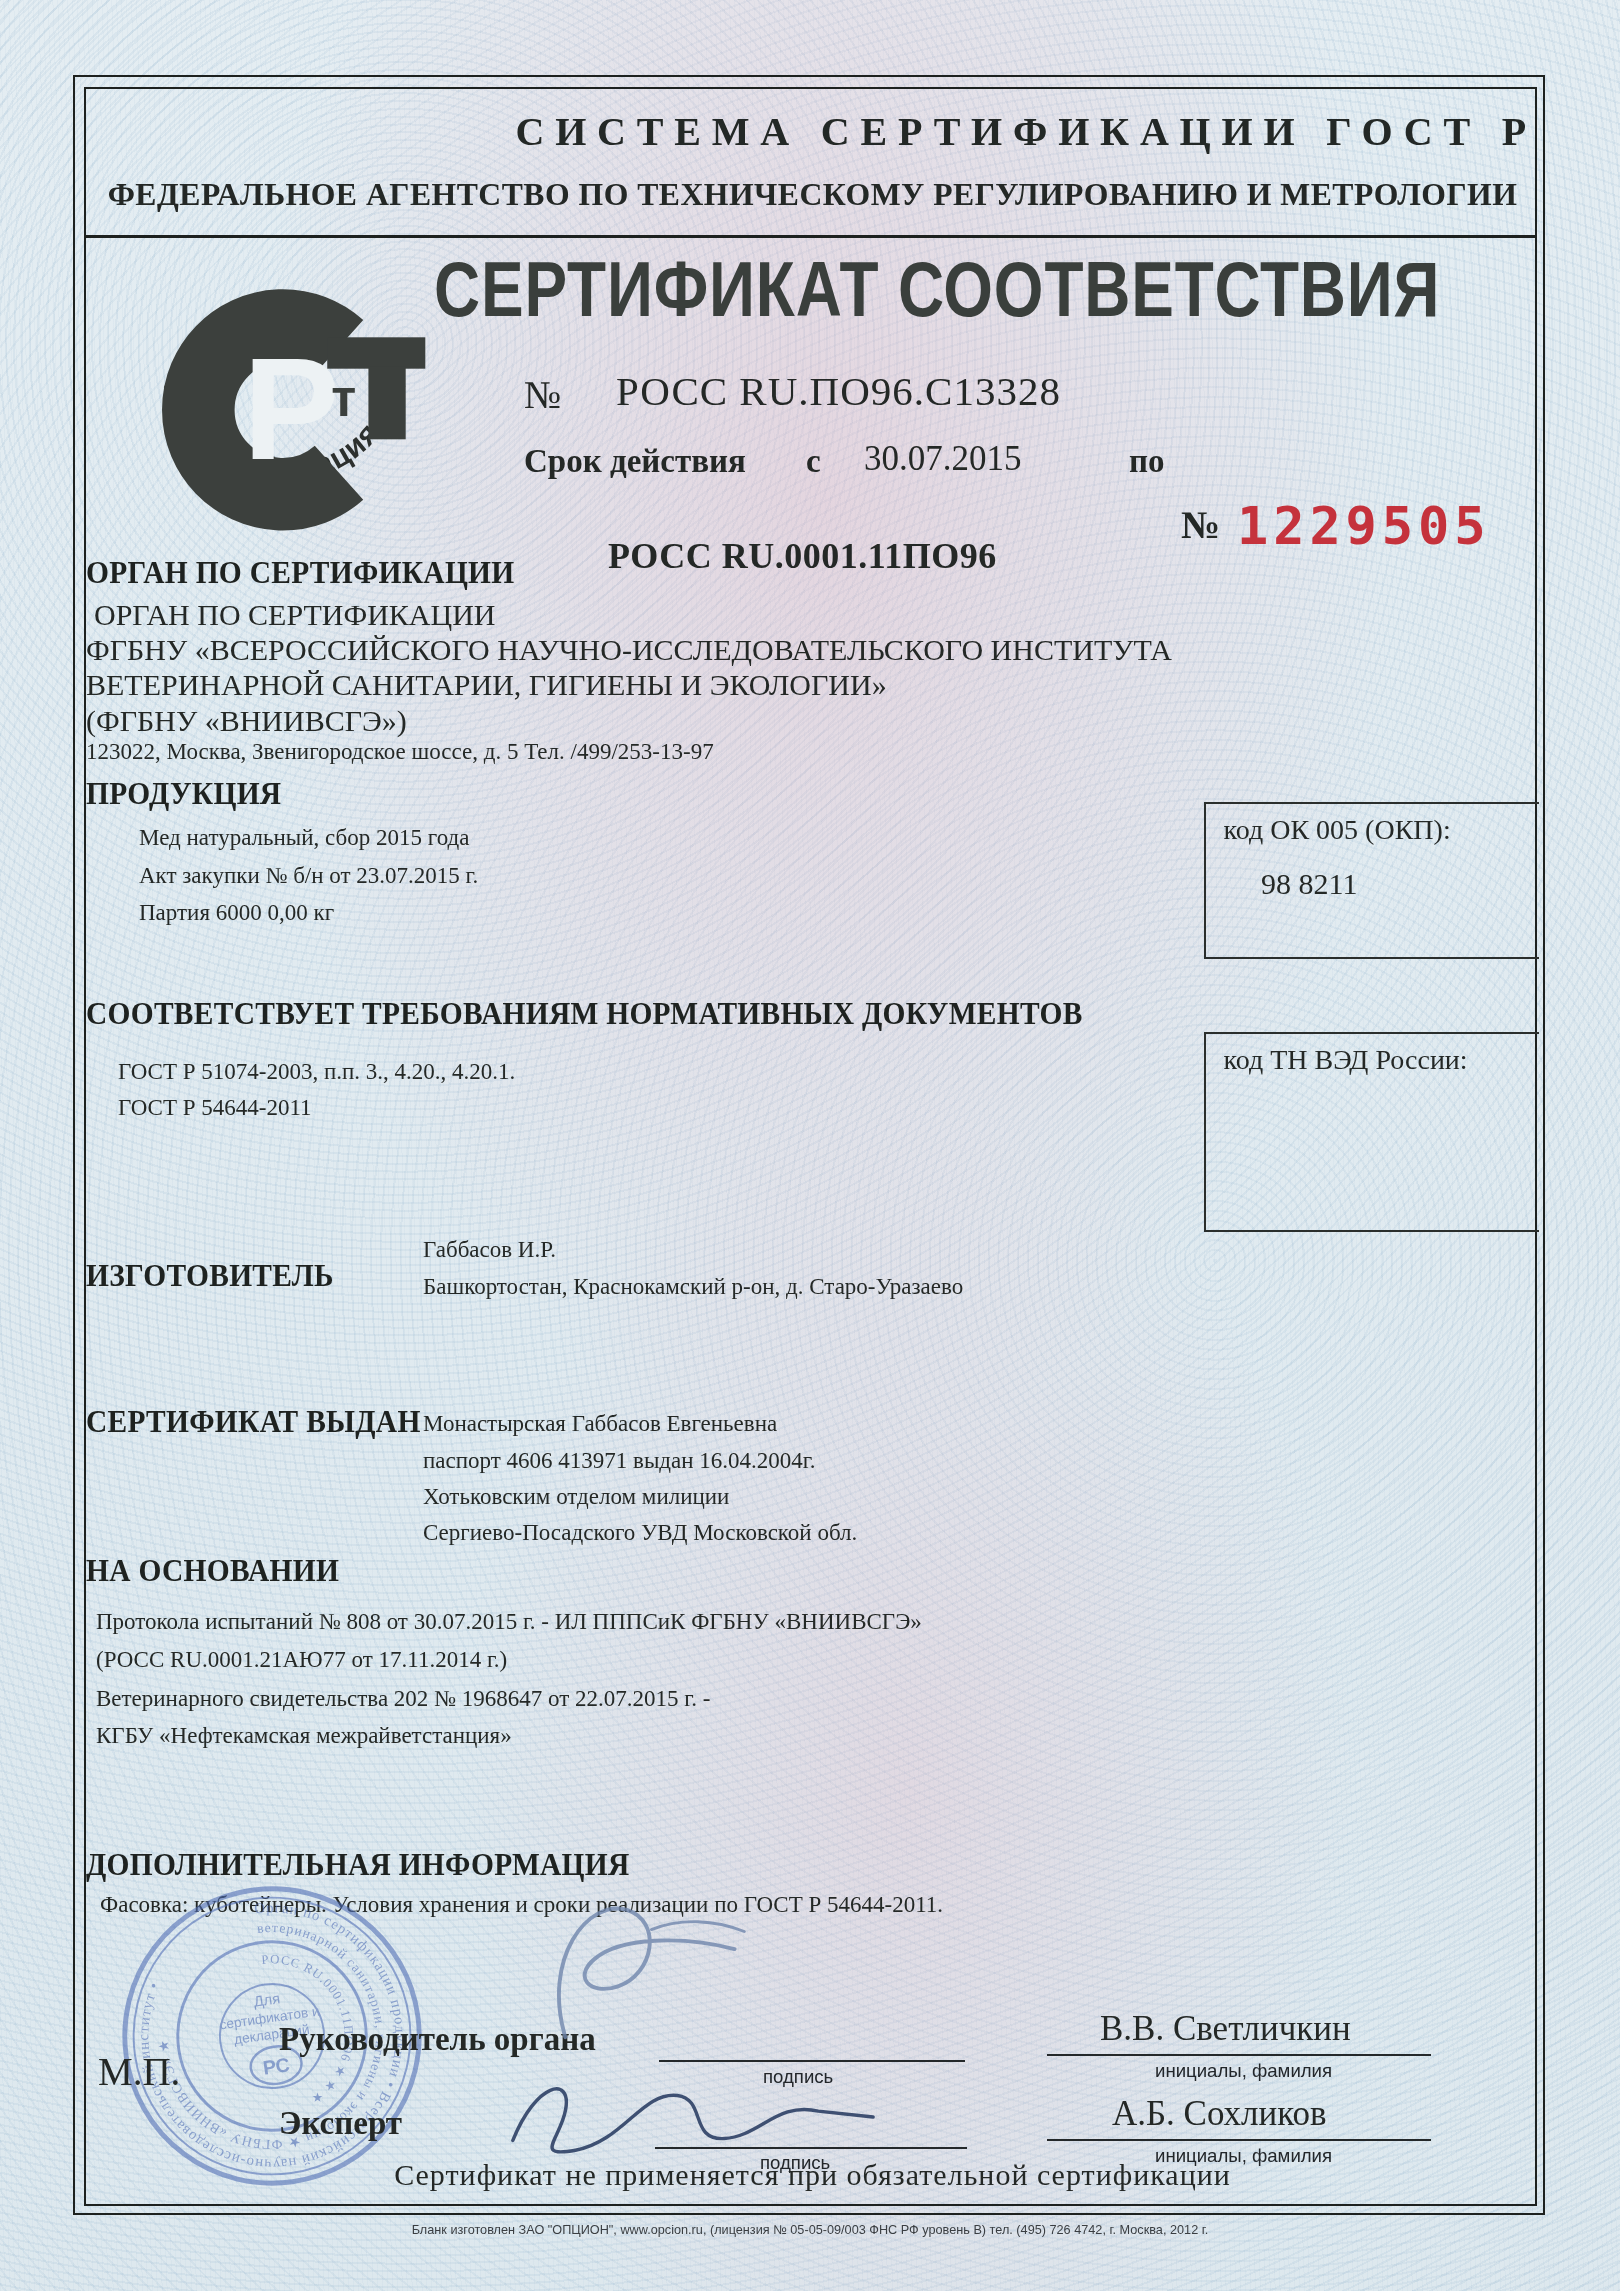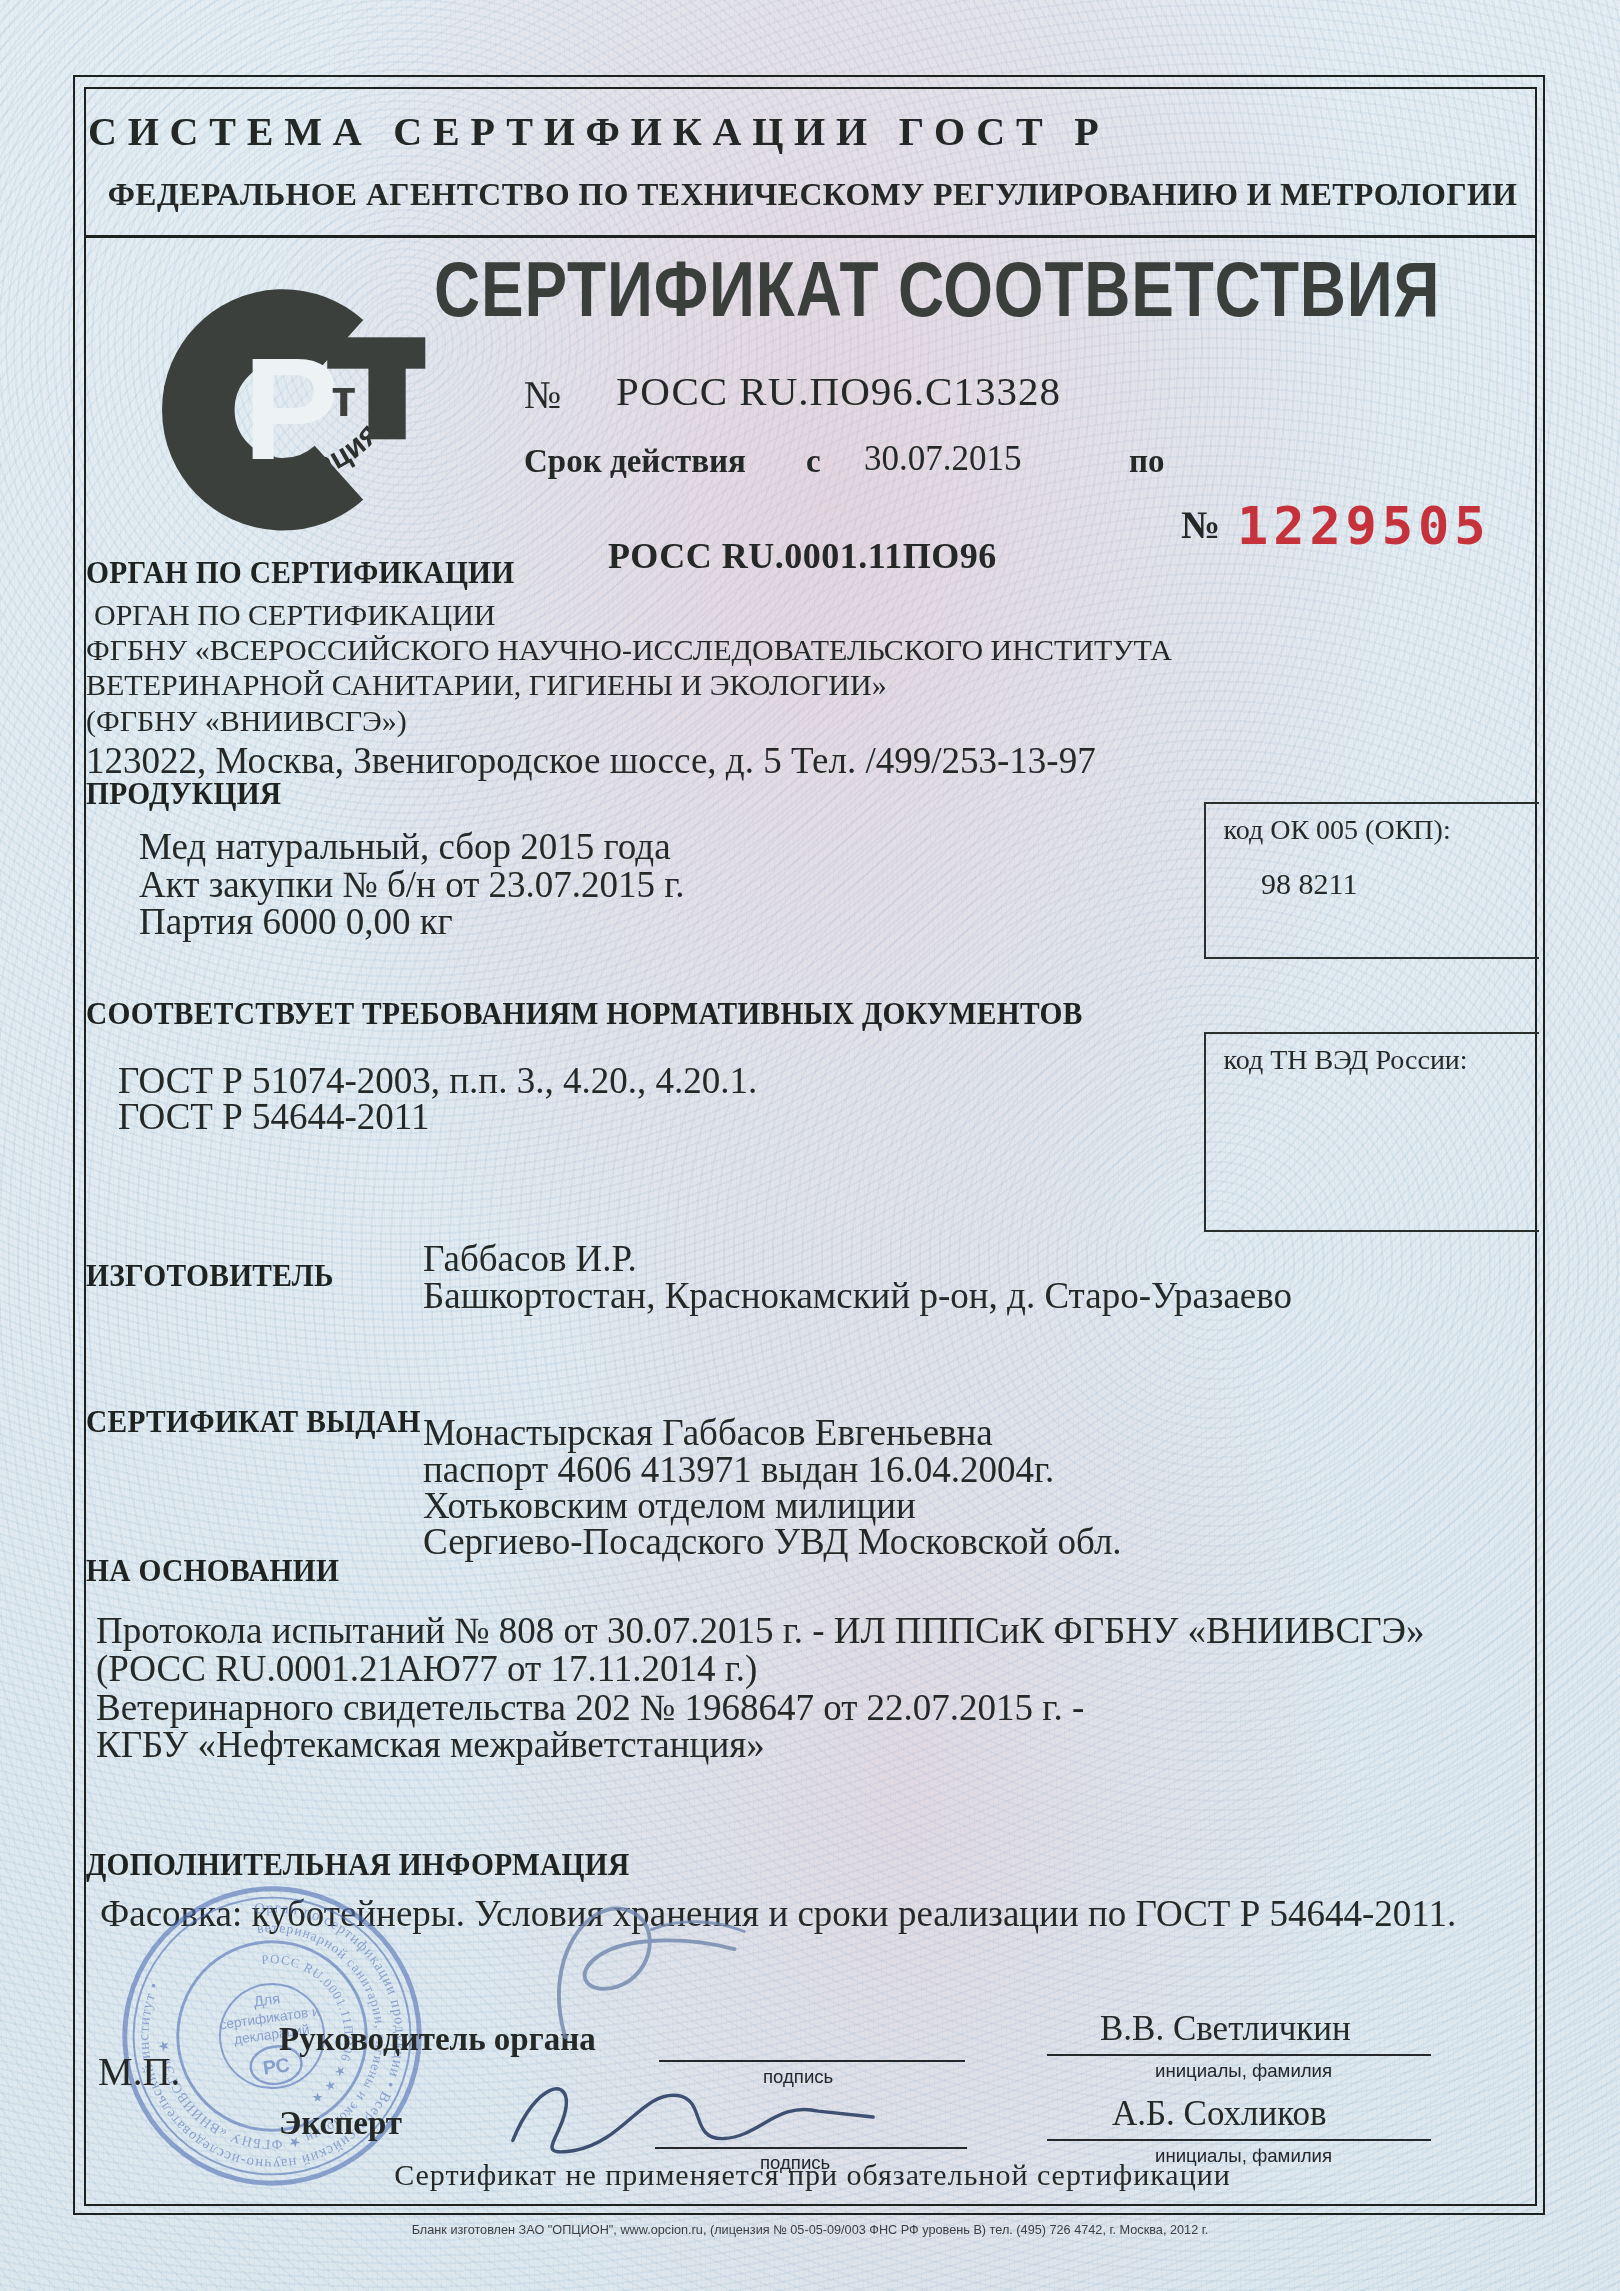--- a/index.html
+++ b/index.html
@@ -15,30 +15,30 @@
       repeating-radial-gradient(circle at 75% 55%, rgba(110,155,190,0.09) 0 2px, rgba(0,0,0,0) 2px 9.8px),
       repeating-linear-gradient(88deg, rgba(120,160,195,0.06) 0 1px, rgba(0,0,0,0) 1px 4.9px),
       linear-gradient(#e4edf2,#dde8ee);
     font-family:"Liberation Serif","DejaVu Serif",serif;
     color:#242826;
   }
   .abs{position:absolute;white-space:nowrap;}
   .frame-outer{position:absolute;left:73px;top:75px;width:1468px;height:2136px;border:2.9px solid #1d211f;}
   .frame-inner{position:absolute;left:84px;top:87px;width:1449px;height:2115px;border:2px solid #1d211f;}
   .divider{position:absolute;left:86px;top:235px;width:1449px;height:2.9px;background:#1d211f;}
-  .hdr-title{left:88px;top:108px;width:1449px;text-align:left;font-weight:bold;font-size:40px;letter-spacing:10.8px;color:#23282б;color:#232826;}
+  .hdr-title{left:88px;top:108px;width:1449px;text-align:right;font-weight:bold;font-size:40px;letter-spacing:10.8px;color:#23282б;color:#232826;}
   .hdr-sub{left:88px;top:176px;width:1449px;text-align:center;font-weight:bold;font-size:32px;letter-spacing:0.5px;transform:scaleX(0.99);transform-origin:center;}
   .doc-title{left:434px;top:245px;font-family:"Liberation Sans","DejaVu Sans",sans-serif;font-weight:bold;font-size:77px;letter-spacing:1px;color:#3a3f3c;transform:scaleX(0.83);transform-origin:left top;}
   .serif40{font-size:39px;}
   .cert-no{left:616px;top:367px;font-size:41px;letter-spacing:1px;}
   .validity{font-weight:bold;font-size:33px;}
   .red-no{left:1237px;top:496px;font-family:"DejaVu Sans Mono",monospace;font-weight:bold;font-size:52px;letter-spacing:4.9px;color:#c5323c;}
   .accr{left:608px;top:535px;font-weight:bold;font-size:36px;letter-spacing:0.5px;}
   .sec-h{font-weight:bold;font-size:31px;letter-spacing:0.3px;transform:scaleX(0.95);transform-origin:left top;color:#1e2220;}
-  .bl{font-size:37px;}
+  .bl{font-size:23px;}
   .codebox{position:absolute;border:2px solid #2a2e2c;border-right:none;}
   .codebox .lbl{position:absolute;left:17.6px;top:9.8px;font-size:28px;}
   .codebox .val{position:absolute;left:55px;top:63px;font-size:30px;}
   .sigline{position:absolute;height:0;border-bottom:2px solid #24282a;}
   .cap{font-family:"Liberation Sans","DejaVu Sans",sans-serif;font-size:18.6px;color:#22262a;}
   .role{font-weight:bold;font-size:33px;}
   .sig-name{font-size:35px;}
   .note{left:88px;top:2158px;width:1449px;text-align:center;font-size:30px;letter-spacing:1px;}
   .fine{left:0;top:2223px;width:1620px;text-align:center;font-family:"Liberation Sans","DejaVu Sans",sans-serif;font-size:12.7px;color:#3a3e42;}
   svg{display:block;}

